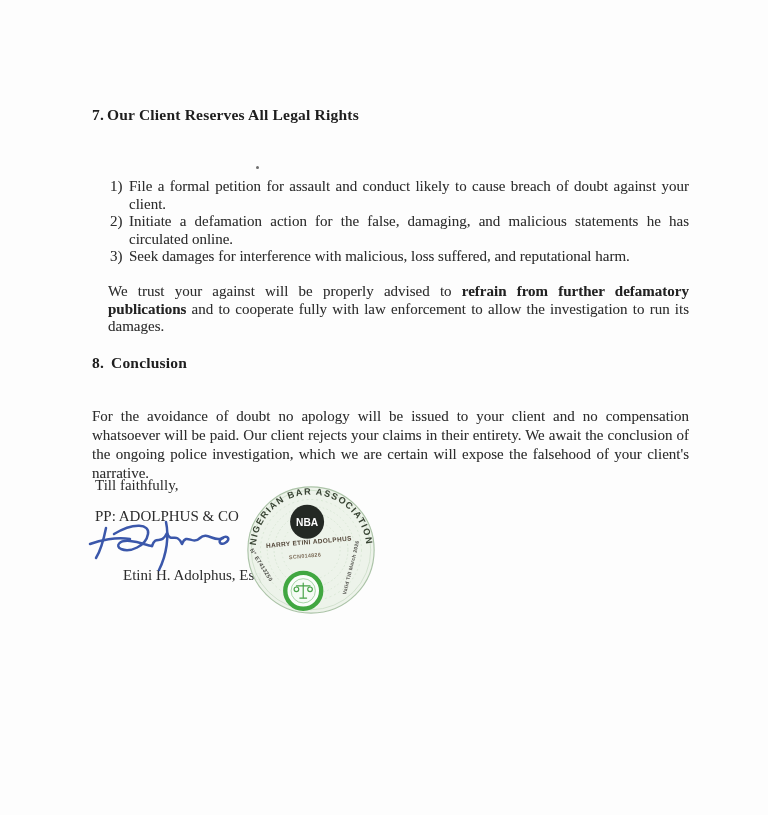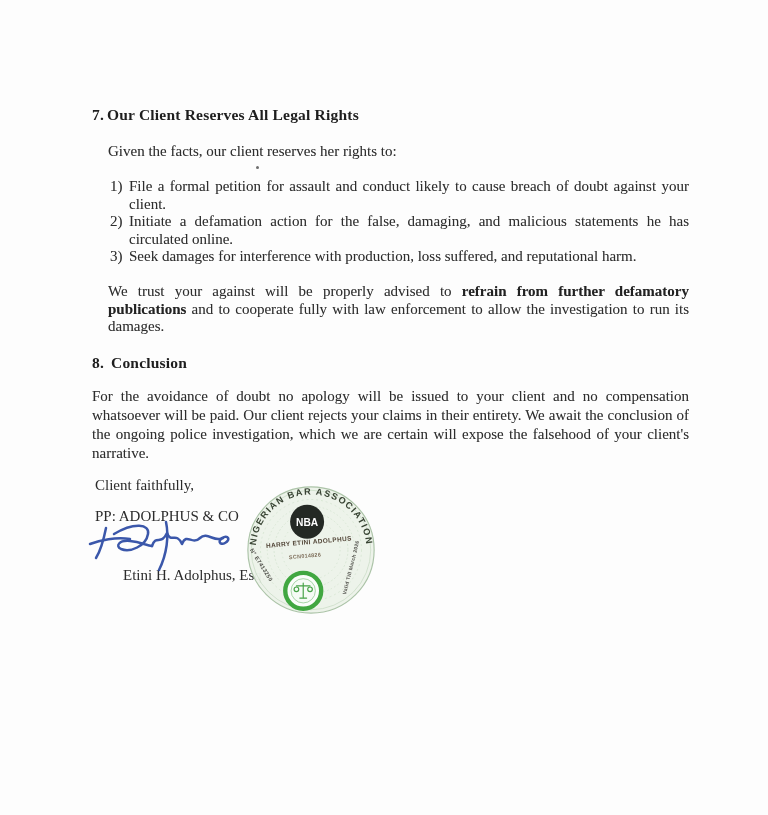--- a/index.html
+++ b/index.html
@@ -42,51 +42,50 @@
 </head>
 <body>
 
 <div class="page">
 
   <div class="abs heading" style="left:92px;top:106px;">
     <span class="num">7.</span>
     <span>Our Client Reserves All Legal Rights</span>
   </div>
 
-  <div class="abs body-text" style="left:108px;top:143px;width:520px;">Given the facts, our client reserves her rights to:</div>
 
   <div class="abs pen-dot" style="left:256px;top:166px;"></div>
 
   <div class="abs" style="left:110px;top:178px;width:579px;">
     <div class="list-item body-text">
       <span class="marker">1)</span>
       <span class="item-text">File a formal petition for assault and conduct likely to cause breach of doubt against your client.</span>
     </div>
     <div class="list-item body-text">
       <span class="marker">2)</span>
       <span class="item-text">Initiate a defamation action for the false, damaging, and malicious statements he has circulated online.</span>
     </div>
     <div class="list-item body-text">
       <span class="marker">3)</span>
-      <span class="item-text">Seek damages for interference with production, loss suffered, and reputational harm.</span>
+      <span class="item-text">Seek damages for interference with malicious, loss suffered, and reputational harm.</span>
     </div>
   </div>
 
   <div class="abs body-text justify" style="left:108px;top:283px;width:581px;">
     <span>We trust your against will be properly advised to </span><span class="bold-inline">refrain from further defamatory publications</span><span> and to cooperate fully with law enforcement to allow the investigation to run its damages.</span>
   </div>
 
   <div class="abs heading" style="left:92px;top:354px;">
     <span class="num" style="width:19px;">8.</span>
     <span>Conclusion</span>
   </div>
 
-  <div class="abs body-text justify" style="left:92px;top:387px;width:597px;line-height:19px;">For the avoidance of doubt no apology will be issued to your client and no compensation whatsoever will be paid. Our client rejects your claims in their entirety. We await the conclusion of the ongoing police investigation, which we are certain will expose the falsehood of your client's narrative.</div>
+  <div class="abs body-text justify" style="left:92px;top:407px;width:597px;line-height:19px;">For the avoidance of doubt no apology will be issued to your client and no compensation whatsoever will be paid. Our client rejects your claims in their entirety. We await the conclusion of the ongoing police investigation, which we are certain will expose the falsehood of your client's narrative.</div>
 
-  <div class="abs closing-line" style="left:95px;top:477px;">Client faithfully,</div>
+  <div class="abs closing-line" style="left:95px;top:477px;">Till faithfully,</div>
   <div class="abs closing-line" style="left:95px;top:508px;">PP: ADOLPHUS &amp; CO</div>
 
   <svg class="abs signature-svg" style="left:86px;top:516px;z-index:3;" width="160" height="60" viewBox="0 0 160 60">
     <g fill="none" stroke-linecap="round" stroke-linejoin="round" stroke-width="2.5" opacity="0.92">
       <path d="M4 28 C14 24, 30 21, 44 23" stroke="#2b4aa4"></path>
       <path d="M20 12 C18 22, 15 34, 10 42" stroke="#2b4aa4"></path>
       <path d="M28 18 C48 6, 64 8, 62 18 C60 30, 44 37, 35 33 C29 30, 33 24, 44 25 C54 26, 60 29, 66 30" stroke="#2b4aa4"></path>
       <path d="M66 30 C70 18, 75 30, 81 17 C85 28, 90 15, 96 28 C101 16, 106 30, 114 22 C121 15, 129 27, 136 22 C142 18, 145 24, 139 27 C134 30, 131 24, 137 22" stroke="#2b4aa4"></path>
       <path d="M80 6 C83 20, 81 38, 73 54" stroke="#2b4aa4"></path>
     </g>

